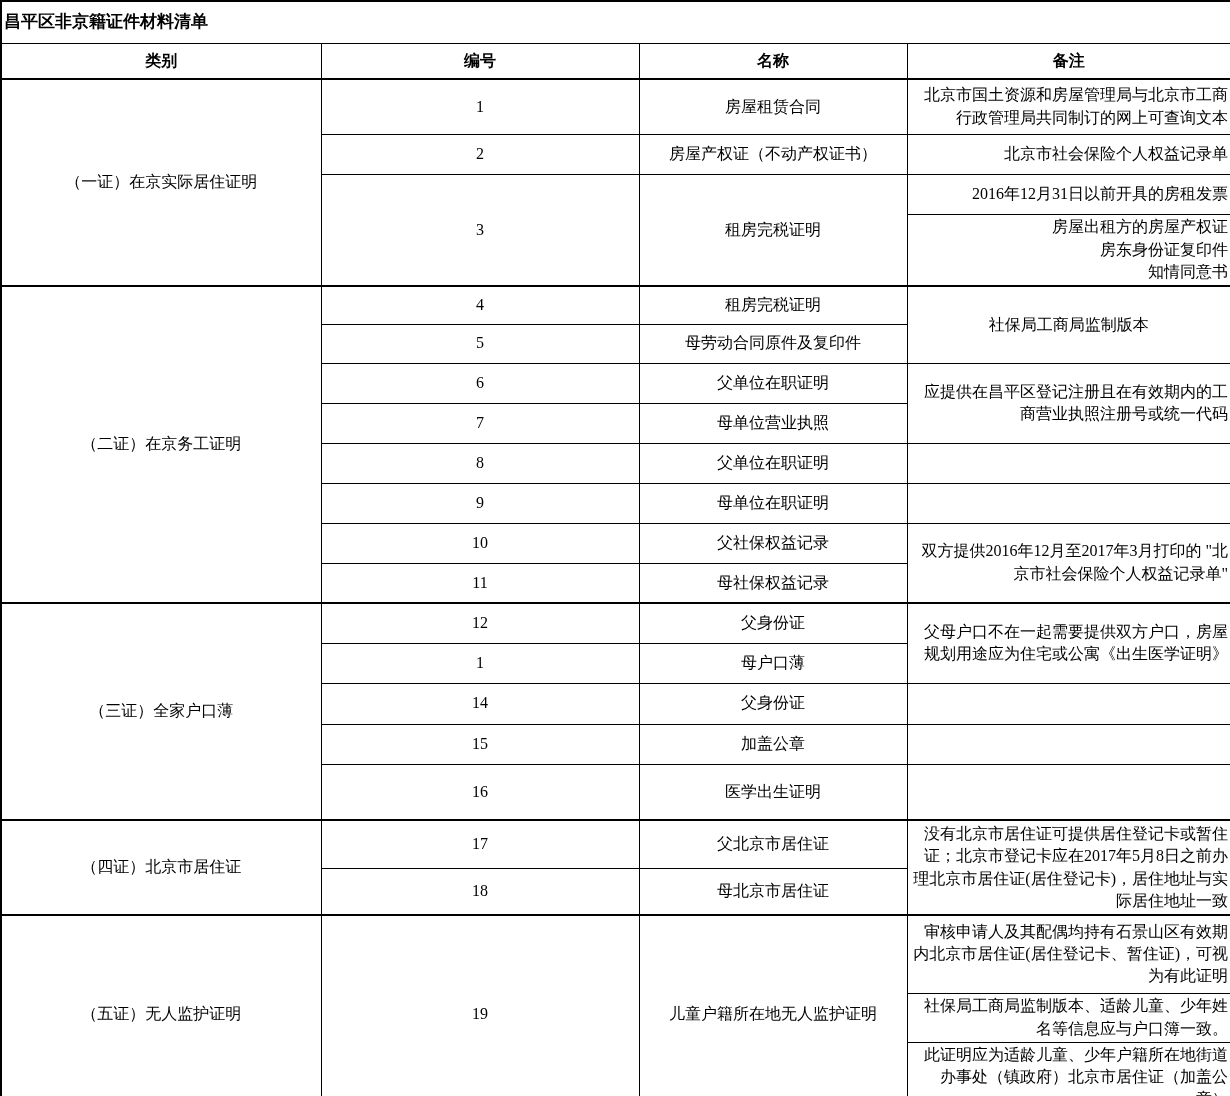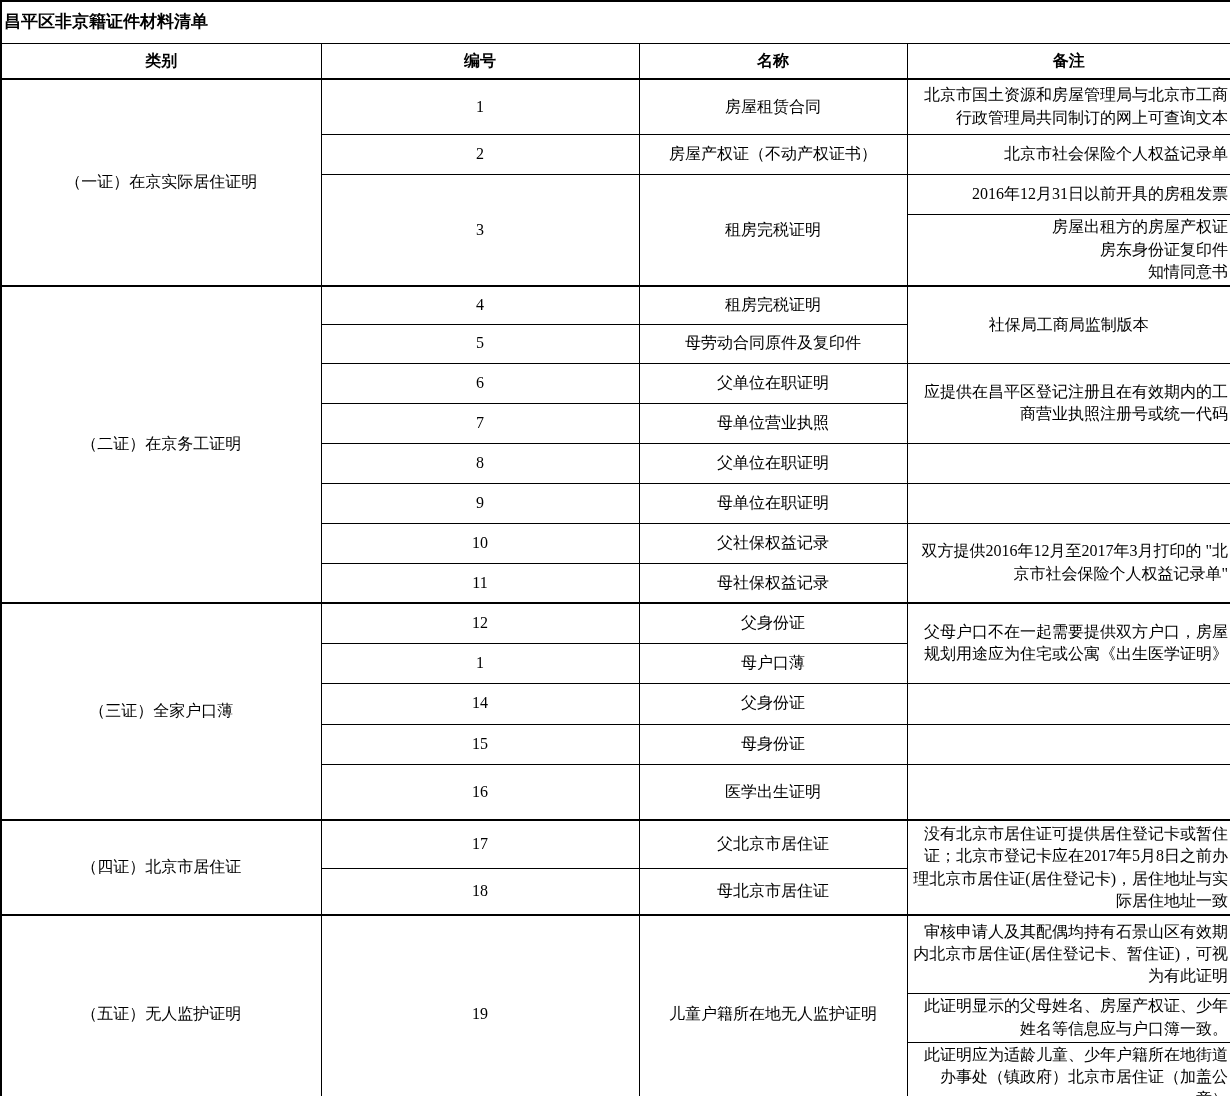--- a/index.html
+++ b/index.html
@@ -133,21 +133,21 @@
     <td class="c">1</td>
     <td class="c">母户口薄</td>
   </tr>
   <tr style="height:41px">
     <td class="c">14</td>
     <td class="c">父身份证</td>
     <td class="l"></td>
   </tr>
   <tr style="height:40px">
     <td class="c">15</td>
-    <td class="c">母身份证</td>
+    <td class="c">加盖公章</td>
     <td class="l"></td>
   </tr>
   <tr style="height:56px">
     <td class="c">16</td>
     <td class="c">医学出生证明</td>
     <td class="l"></td>
   </tr>
 
   <tr class="sec-start" style="height:48px">
     <td class="c" rowspan="2">（四证）北京市居住证</td>
@@ -160,21 +160,21 @@
     <td class="c">母北京市居住证</td>
   </tr>
 
   <tr class="sec-start" style="height:78px">
     <td class="c" rowspan="3">（五证）无人监护证明</td>
     <td class="c" rowspan="3">19</td>
     <td class="c" rowspan="3">儿童户籍所在地无人监护证明</td>
     <td class="l">审核申请人及其配偶均持有石景山区有效期内北京市居住证(居住登记卡、暂住证)，可视为有此证明</td>
   </tr>
   <tr style="height:49px">
-    <td class="l">此证明显示的父母姓名、房屋产权证、少年姓名等信息应与户口簿一致。</td>
+    <td class="l">社保局工商局监制版本、适龄儿童、少年姓名等信息应与户口簿一致。</td>
   </tr>
   <tr style="height:71px">
     <td class="l">此证明应为适龄儿童、少年户籍所在地街道办事处（镇政府）北京市居住证（加盖公章）</td>
   </tr>
 
 </tbody>
     </table>
 </div>
 
 </body></html>

